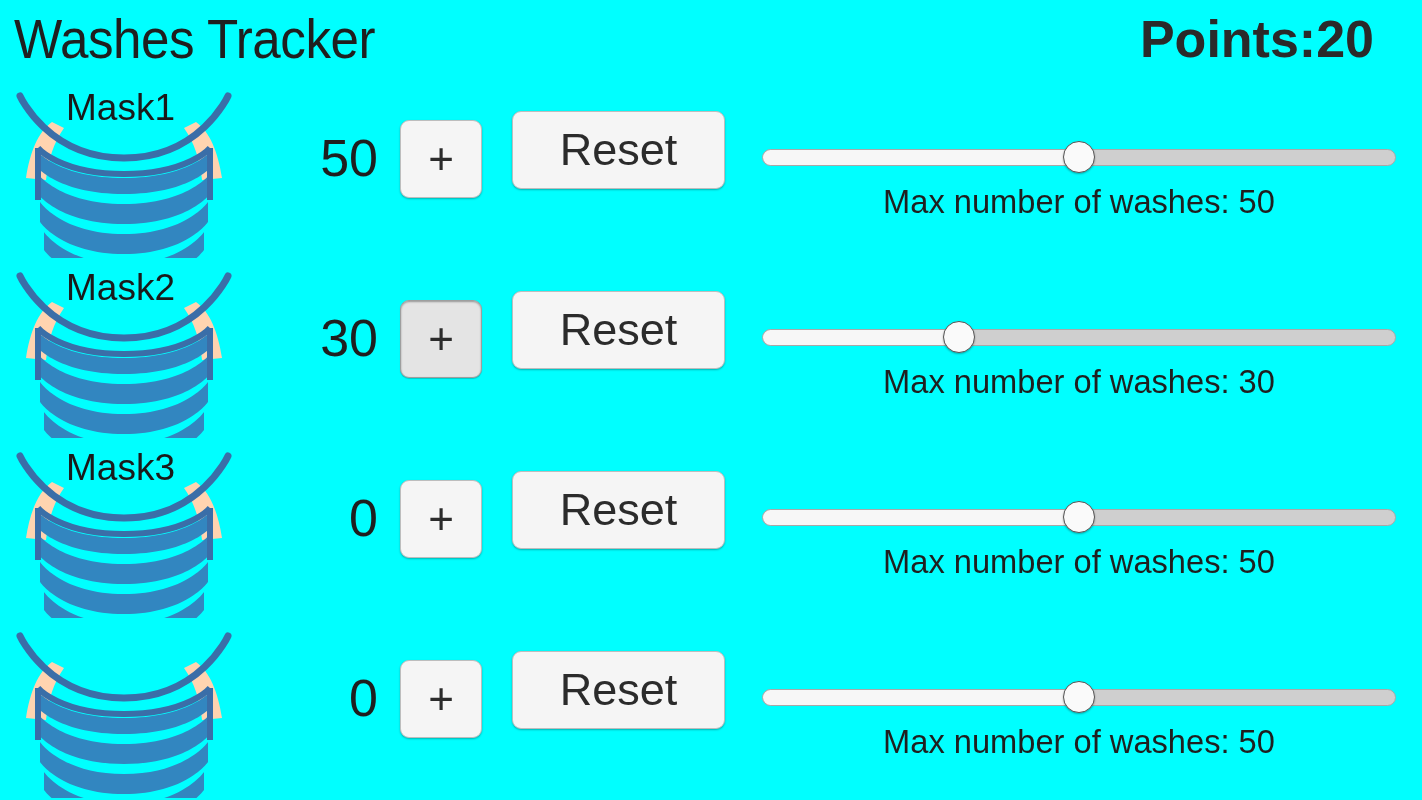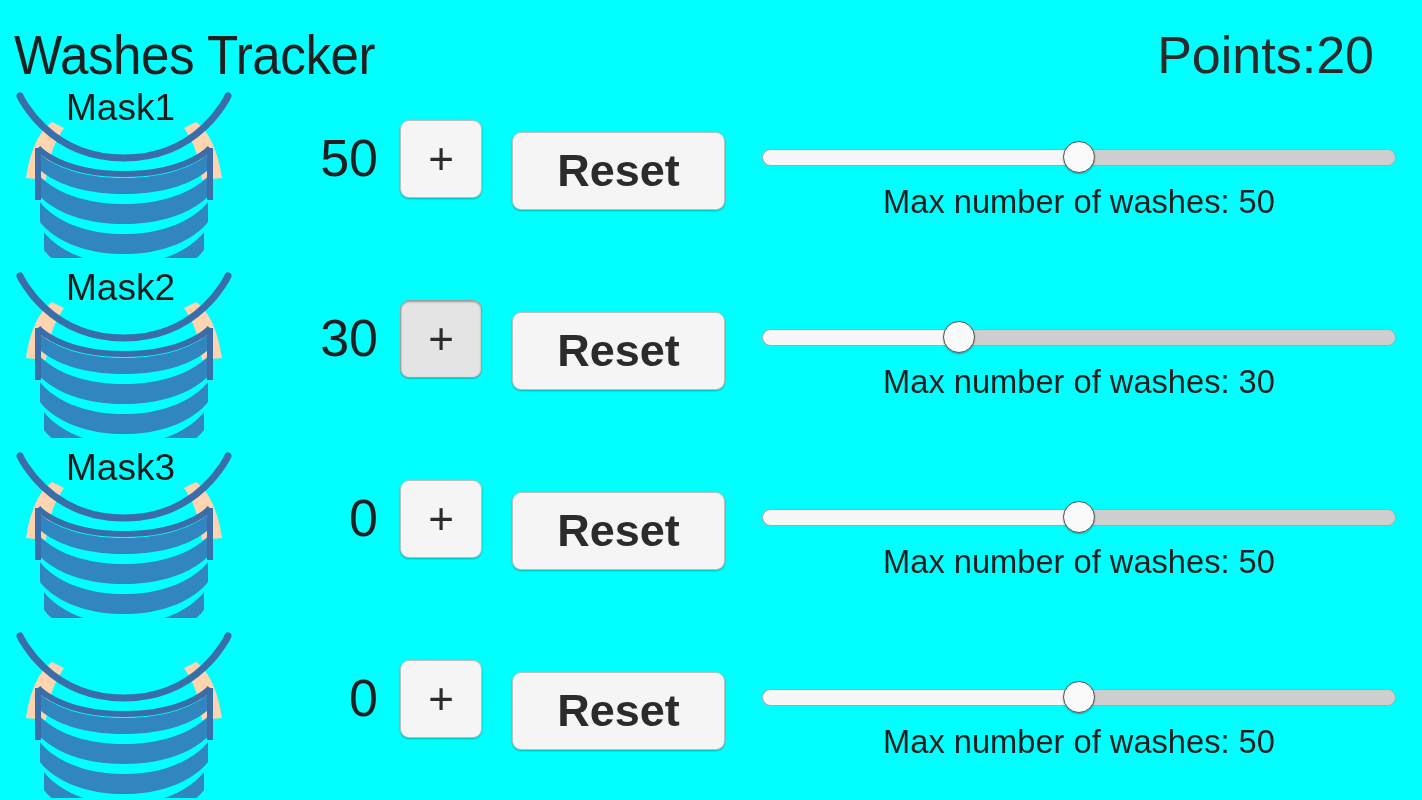--- a/index.html
+++ b/index.html
@@ -13,21 +13,21 @@
   body {
     background: #00FFFF;
     font-family: "Liberation Sans", sans-serif;
     color: #1c1c1c;
     position: relative;
   }
 
   
   #header {
     position: absolute;
-    top: 16px; left: 0;
+    top: 0; left: 0;
     width: 1422px;
     height: 78px;
   }
   #app-title {
     position: absolute;
     left: 14px;
     top: 8px;
     font-size: 55px;
     line-height: 62px;
     font-weight: 400;
@@ -37,21 +37,21 @@
     font-family: "Liberation Sans Narrow", "Liberation Sans", sans-serif;
     transform: scaleX(0.93);
     transform-origin: left center;
   }
   #points-label {
     position: absolute;
     right: 48px;
     top: 8px;
     font-size: 52px;
     line-height: 62px;
-    font-weight: 400;
+    font-weight: 700;
     color: #2a2a2a;
     white-space: nowrap;
   }
 
   
   .row {
     position: absolute;
     left: 0;
     width: 1422px;
     height: 180px;
@@ -120,25 +120,25 @@
     font-size: 44px;
     font-weight: 400;
   }
   .btn-plus.pressed {
     background: #e4e4e4;
     border-color: #9e9e9e;
     box-shadow: 0 1px 2px rgba(0,0,0,0.35) inset, 0 1px 1px rgba(0,0,0,0.22);
   }
   .btn-reset {
     left: 512px;
-    top: 54px;
+    top: 33px;
     width: 213px;
     height: 78px;
     font-size: 45px;
-    font-weight: 700;
+    font-weight: 400;
   }
 
   
   .slider-wrap {
     position: absolute;
     left: 762px;
     top: 2px;
     width: 634px;
     height: 180px;
   }

